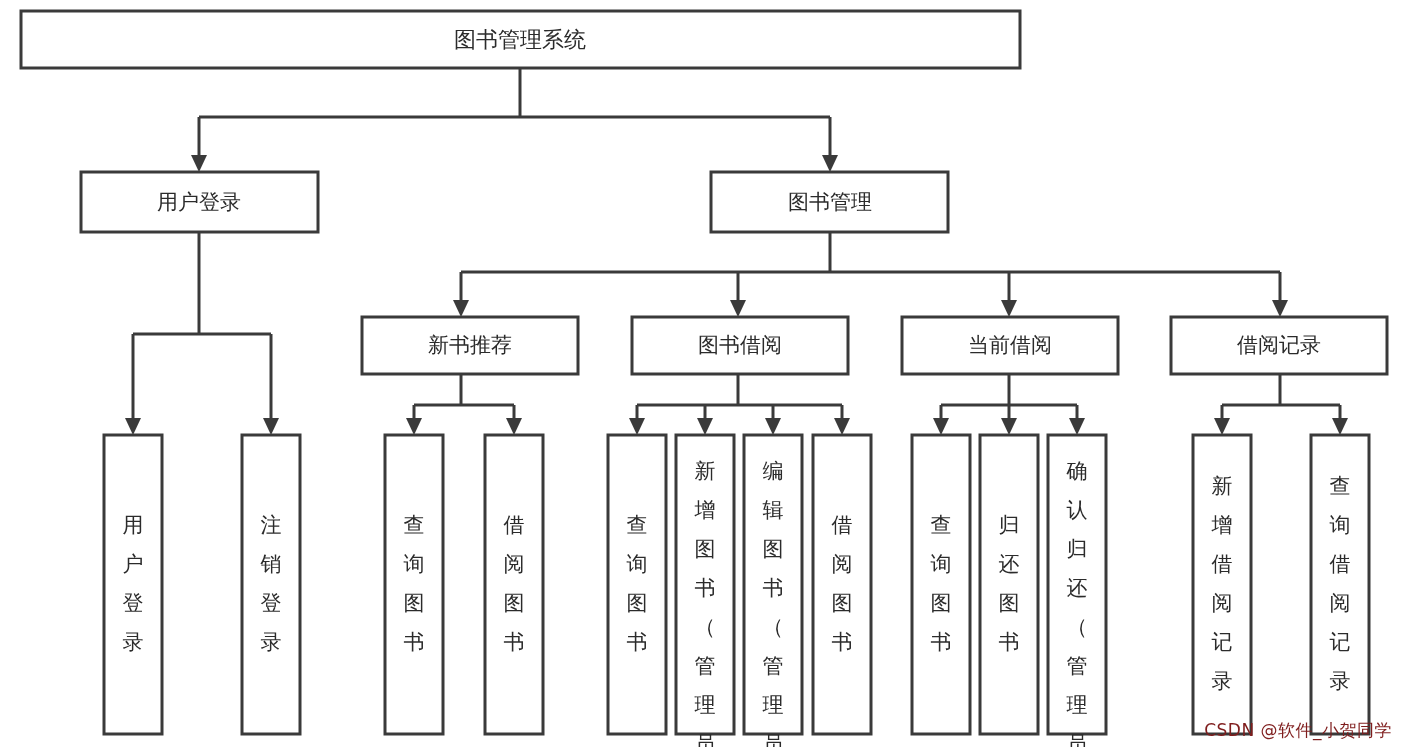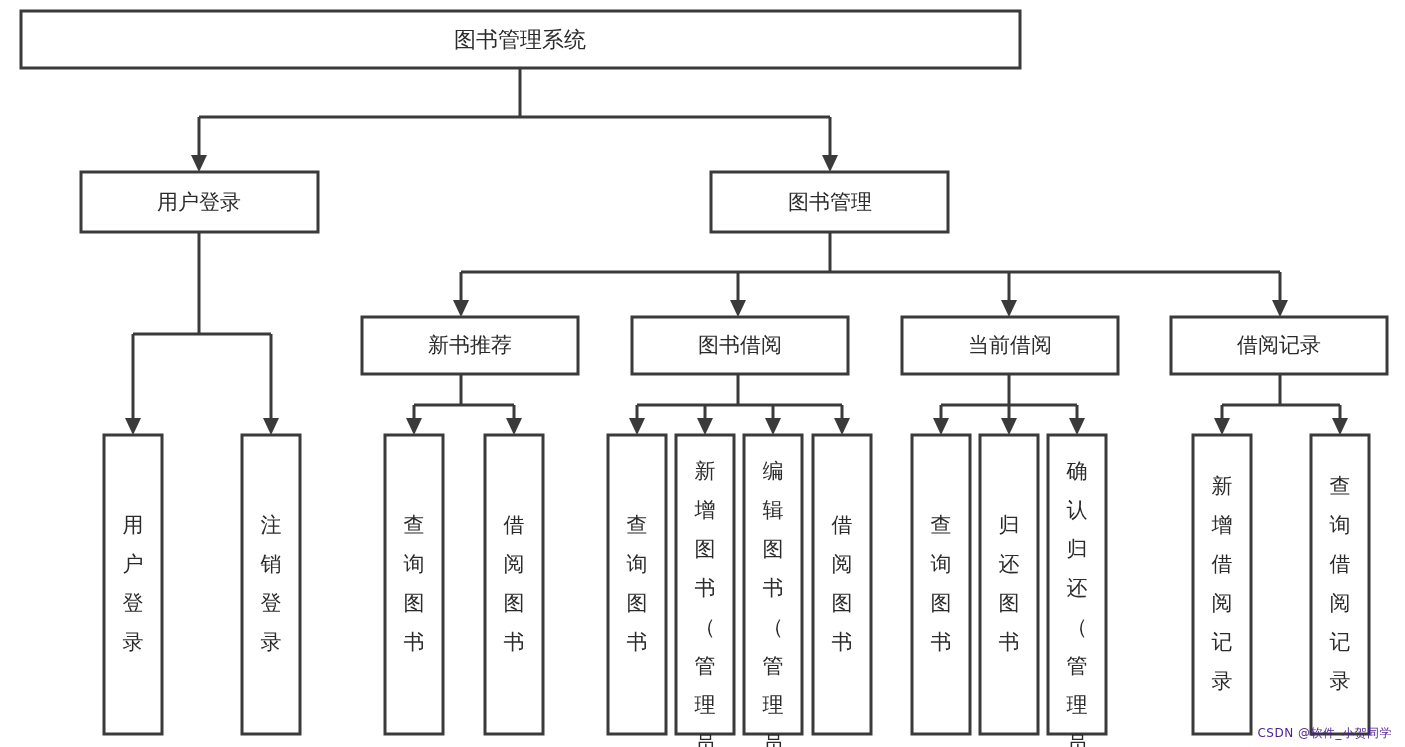--- a/index.html
+++ b/index.html
@@ -60,22 +60,22 @@
     font-size: 21px;
     fill: #2b2b2b;
     text-anchor: middle;
     dominant-baseline: middle;
   }
   .watermark {
     position: absolute;
     right: 13px;
     bottom: 5px;
     font-family: "DejaVu Sans", "Liberation Sans", sans-serif;
-    font-size: 12px;
-    color: #4c1d95;
+    font-size: 17px;
+    color: #7f1d1d;
     letter-spacing: 0.5px;
     white-space: nowrap;
     user-select: none;
   }
 </style>
 </head>
 <body>
 
 <div id="diagram-root">
   <svg class="diagram" viewBox="0 0 1405 747" xmlns="http://www.w3.org/2000/svg">

